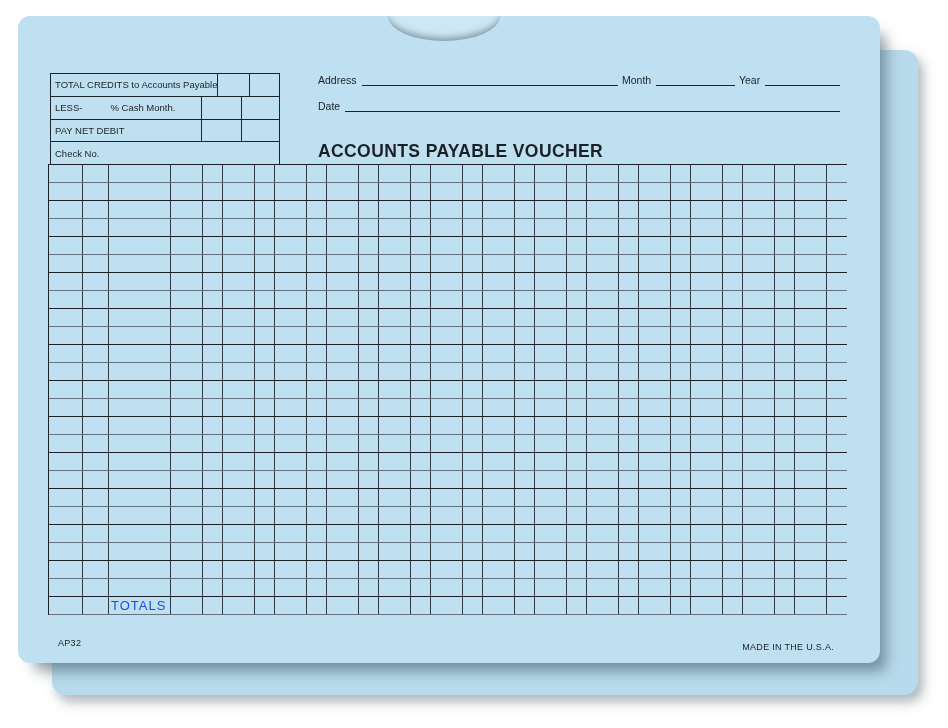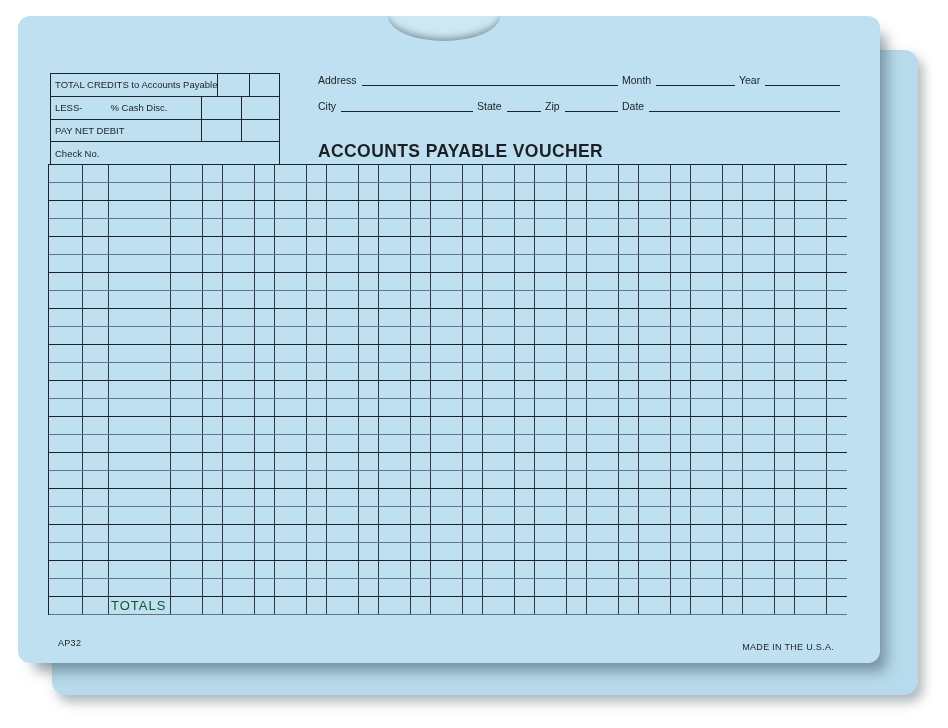--- a/index.html
+++ b/index.html
@@ -67,21 +67,21 @@
   .lrow.light{border-bottom:1px solid var(--line-light,#66747f);}
   .lrow.header{border-bottom:1px solid var(--line-dark,#1c2227);}
   .lc,.lh{height:100%;box-sizing:border-box;border-right:1px solid var(--line-mid,#313a42);flex:none;}
   .lc.open,.lh.open{border-right:none;}
   .lh{
     display:flex;align-items:center;justify-content:center;
     font-size:11.5px;letter-spacing:.6px;color:#161c21;
   }
   .lc.totals{
     display:flex;align-items:center;padding-left:2px;
-    font-size:13px;letter-spacing:1px;white-space:nowrap;overflow:visible;color:#14532d;
+    font-size:13px;letter-spacing:1px;white-space:nowrap;overflow:visible;color:#1d4ed8;
   }
   
   .code{position:absolute;left:40px;top:622px;font-size:9px;letter-spacing:.3px;}
   .made{position:absolute;right:46px;top:626px;font-size:9px;letter-spacing:.3px;}
 </style>
 </head>
 <body>
 
 <div class="env-back"></div>
 
@@ -91,21 +91,21 @@
 
   <div class="sbox">
     <div class="srow">
       <div class="slabel">TOTAL CREDITS to Accounts Payable</div>
       <div class="scell"></div>
       <div class="scell c2"></div>
     </div>
     <div class="srow">
       <div class="slabel">
         <span>LESS-</span>
-        <span class="l2">% Cash Disc.</span>
+        <span class="l2">% Cash Month.</span>
       </div>
       <div class="scell"></div>
       <div class="scell c2"></div>
     </div>
     <div class="srow">
       <div class="slabel">PAY NET DEBIT</div>
       <div class="scell"></div>
       <div class="scell c2"></div>
     </div>
     <div class="srow">
@@ -120,28 +120,20 @@
         <span class="uline"></span>
       </div>
       <div class="fright">
         <span class="fl">Month</span>
         <span class="uline month"></span>
         <span class="fl">Year</span>
         <span class="uline year"></span>
       </div>
     </div>
     <div class="frow">
-      <div class="fleft">
-        <span class="fl">City</span>
-        <span class="uline city"></span>
-        <span class="fl">State</span>
-        <span class="uline short"></span>
-        <span class="fl">Zip</span>
-        <span class="uline med"></span>
-      </div>
       <div class="fright">
         <span class="fl">Date</span>
         <span class="uline"></span>
       </div>
     </div>
   </div>
 
   <div class="vtitle">ACCOUNTS PAYABLE VOUCHER</div>
 
   <div class="ledger">

